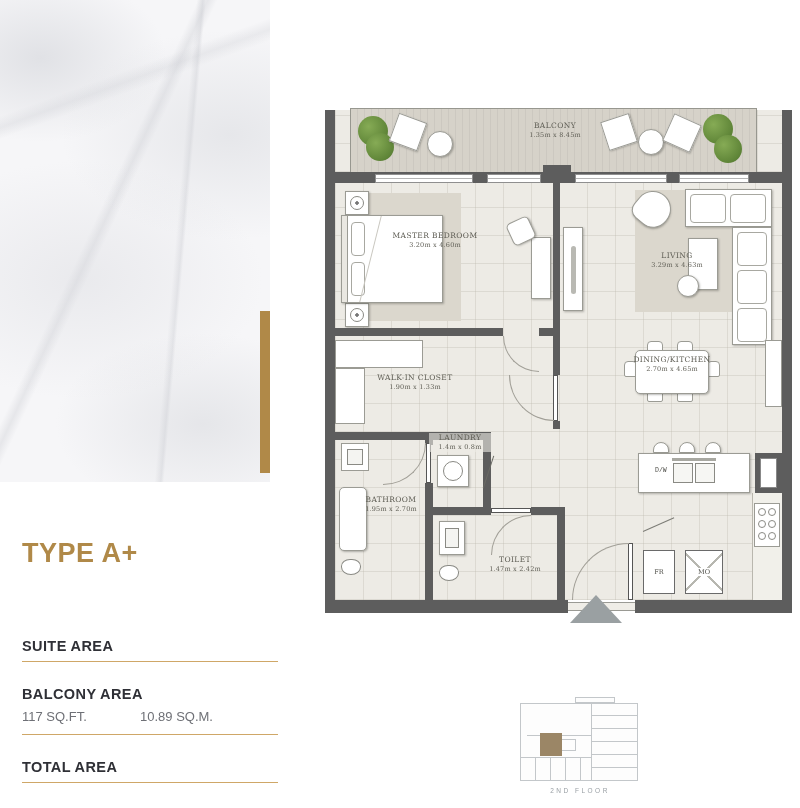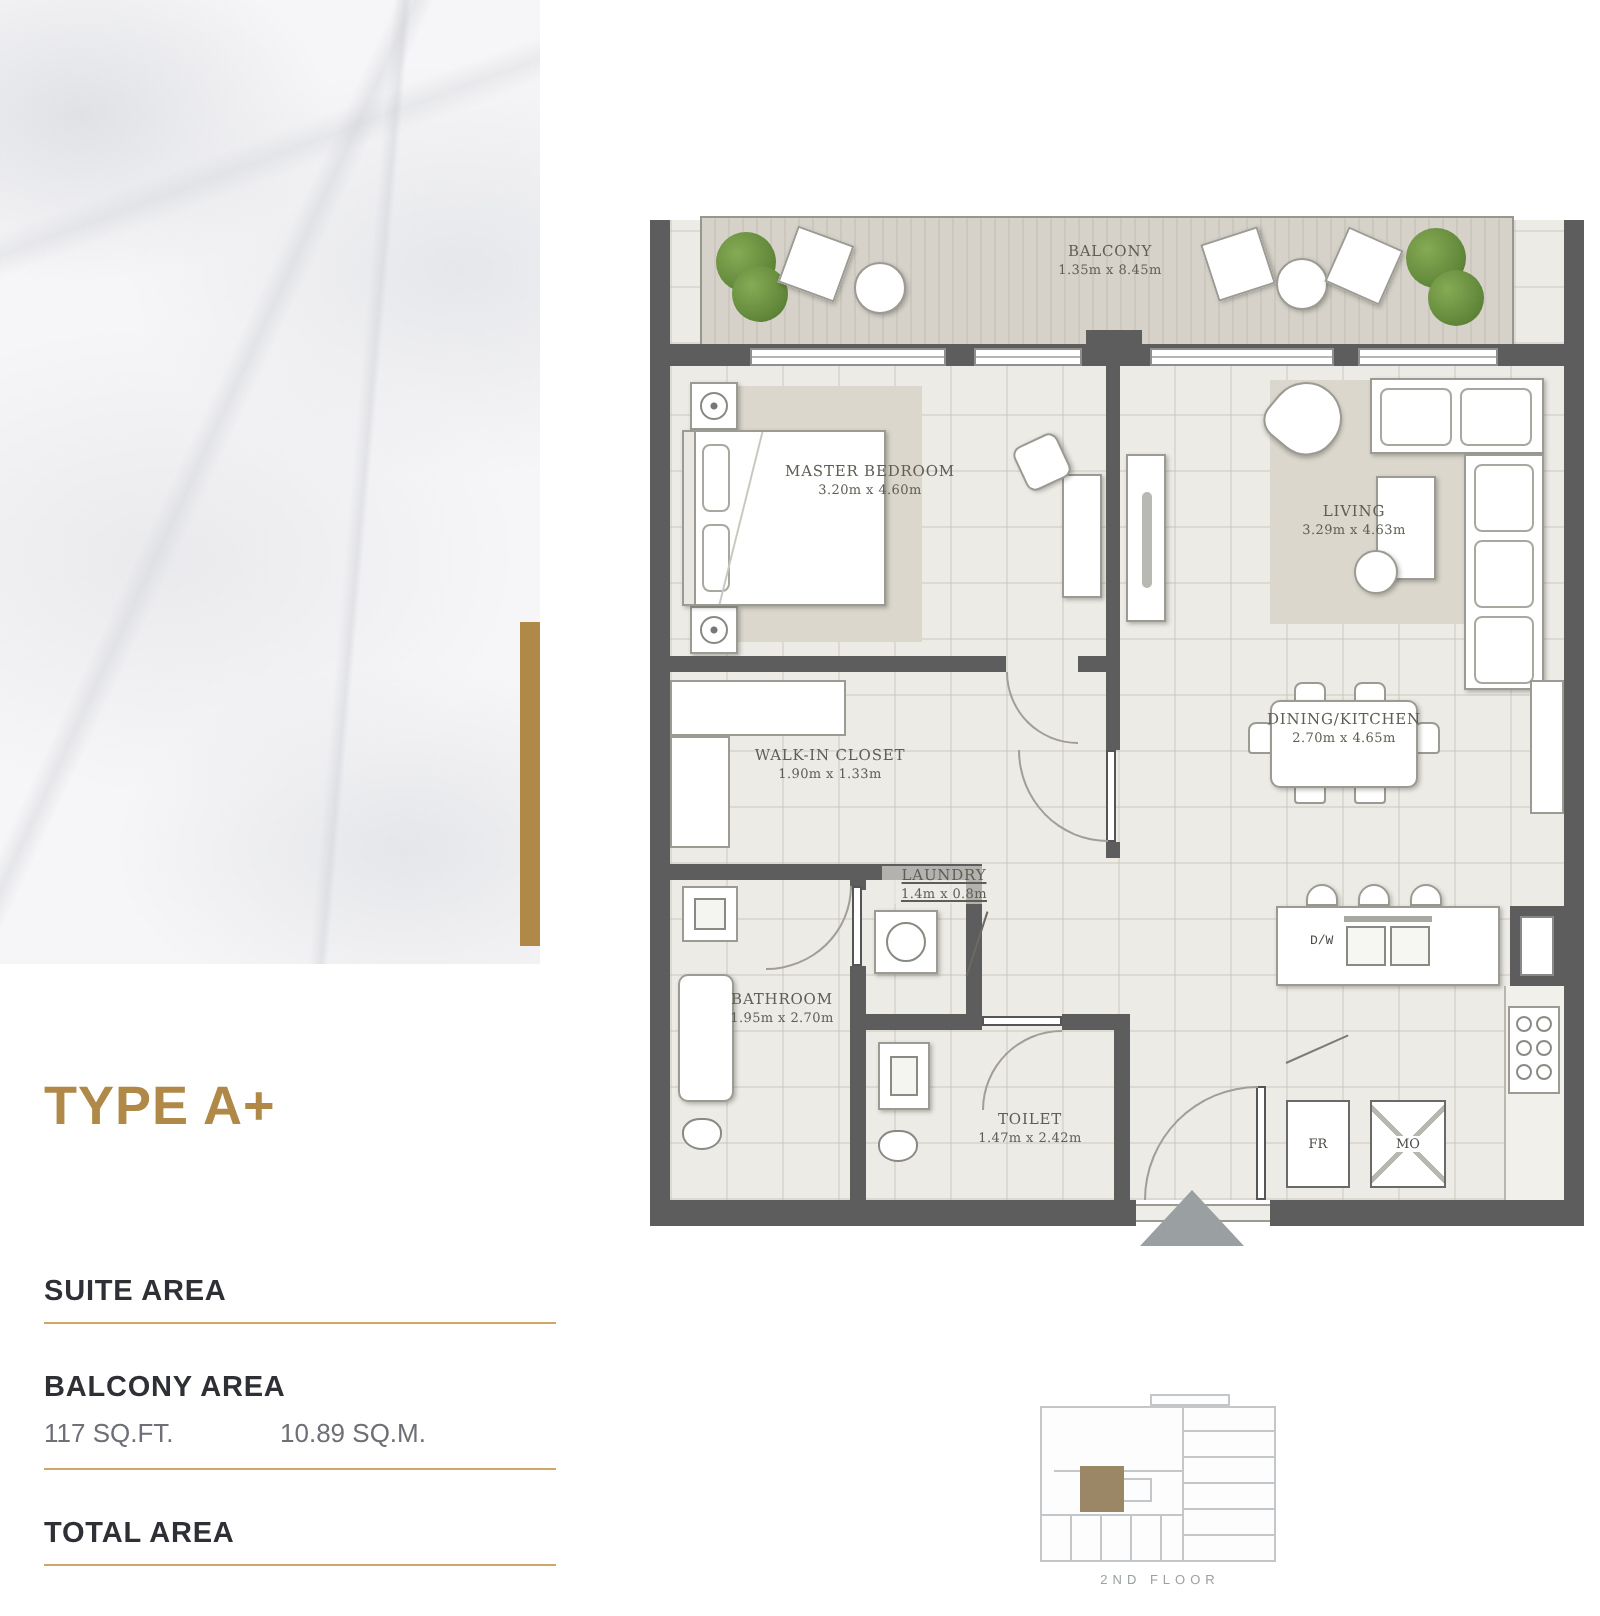--- a/index.html
+++ b/index.html
@@ -247,21 +247,21 @@
     <div class="wall" style="left:10px; top:329px; width:156px; height:8px;"></div>
     <div class="wall" style="left:100px; top:337px; width:8px; height:5px;"></div>
     <div class="wall" style="left:100px; top:380px; width:8px; height:117px;"></div>
     <div class="leaf" style="left:101px; top:340px; width:5px; height:40px;"></div>
     <div class="arc" style="left:58px; top:340px; width:43px; height:42px; border-right:1px solid #a09e96; border-bottom:1px solid #a09e96; border-bottom-right-radius:100%;"></div>
 
     <div class="wall" style="left:158px; top:329px; width:8px; height:75px;"></div>
     <div class="furn" style="left:112px; top:352px; width:32px; height:32px;">
       <div style="width:20px;height:20px;border:1px solid #8a8a84;border-radius:50%;margin:5px;"></div>
     </div>
-    <div class="room-label" style="left:116px; top:330px; width:62px; background:rgba(237,235,229,.6);text-decoration:underline;">
+    <div class="room-label" style="left:104px; top:330px; width:62px; background:rgba(237,235,229,.6);">
       <div>LAUNDRY</div>
       <div class="dims">1.4m x 0.8m</div>
     </div>
     <div style="position:absolute;left:163px;top:352px;width:1px;height:34px;background:#6a6a64;transform:rotate(18deg);"></div>
 
     <div class="wall" style="left:100px; top:404px; width:66px; height:8px;"></div>
     <div class="wall" style="left:206px; top:404px; width:34px; height:8px;"></div>
     <div class="wall" style="left:232px; top:404px; width:8px; height:93px;"></div>
     <div class="leaf" style="left:166px; top:405px; width:40px; height:5px;"></div>
     <div class="arc" style="left:166px; top:412px; width:40px; height:40px; border-left:1px solid #a09e96; border-top:1px solid #a09e96; border-top-left-radius:100%;"></div>

